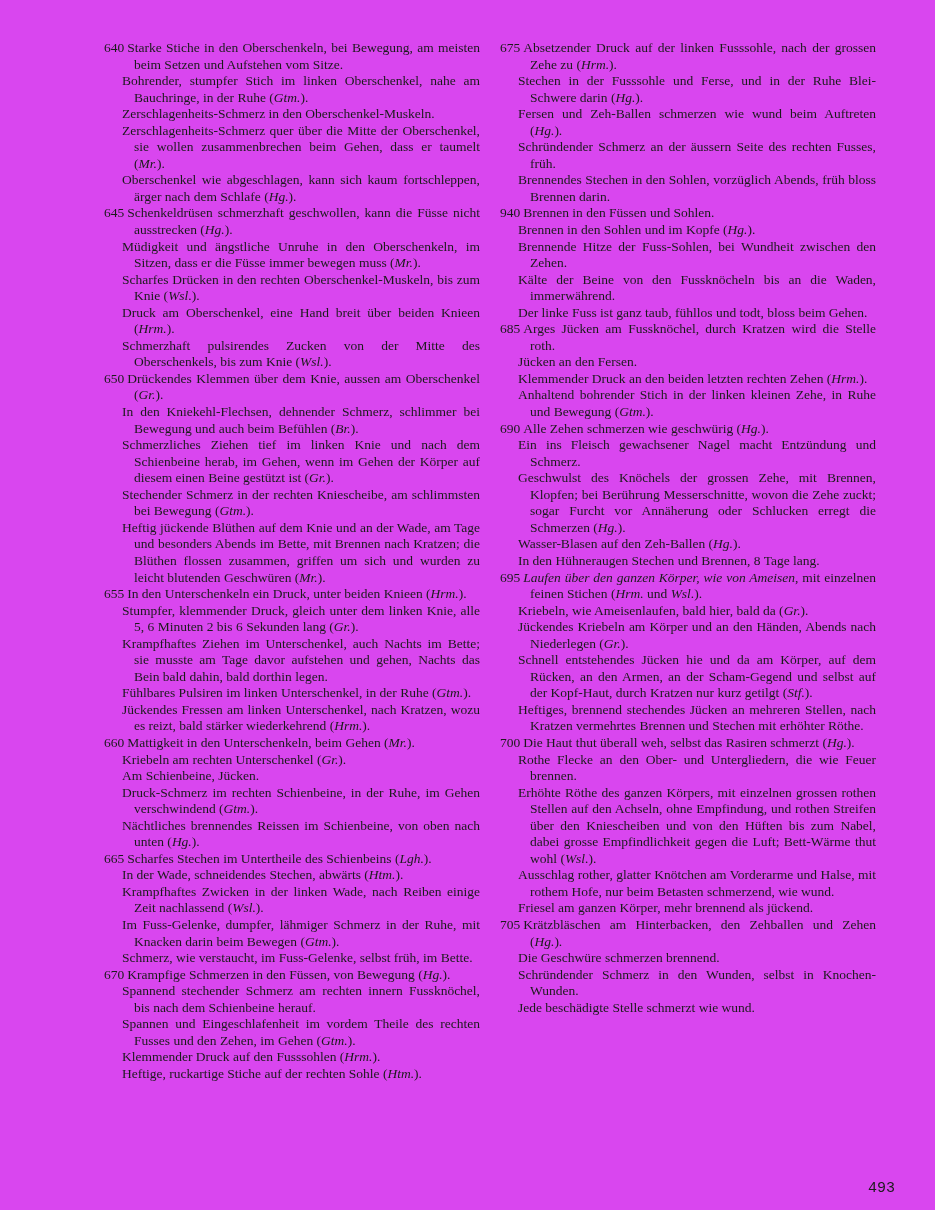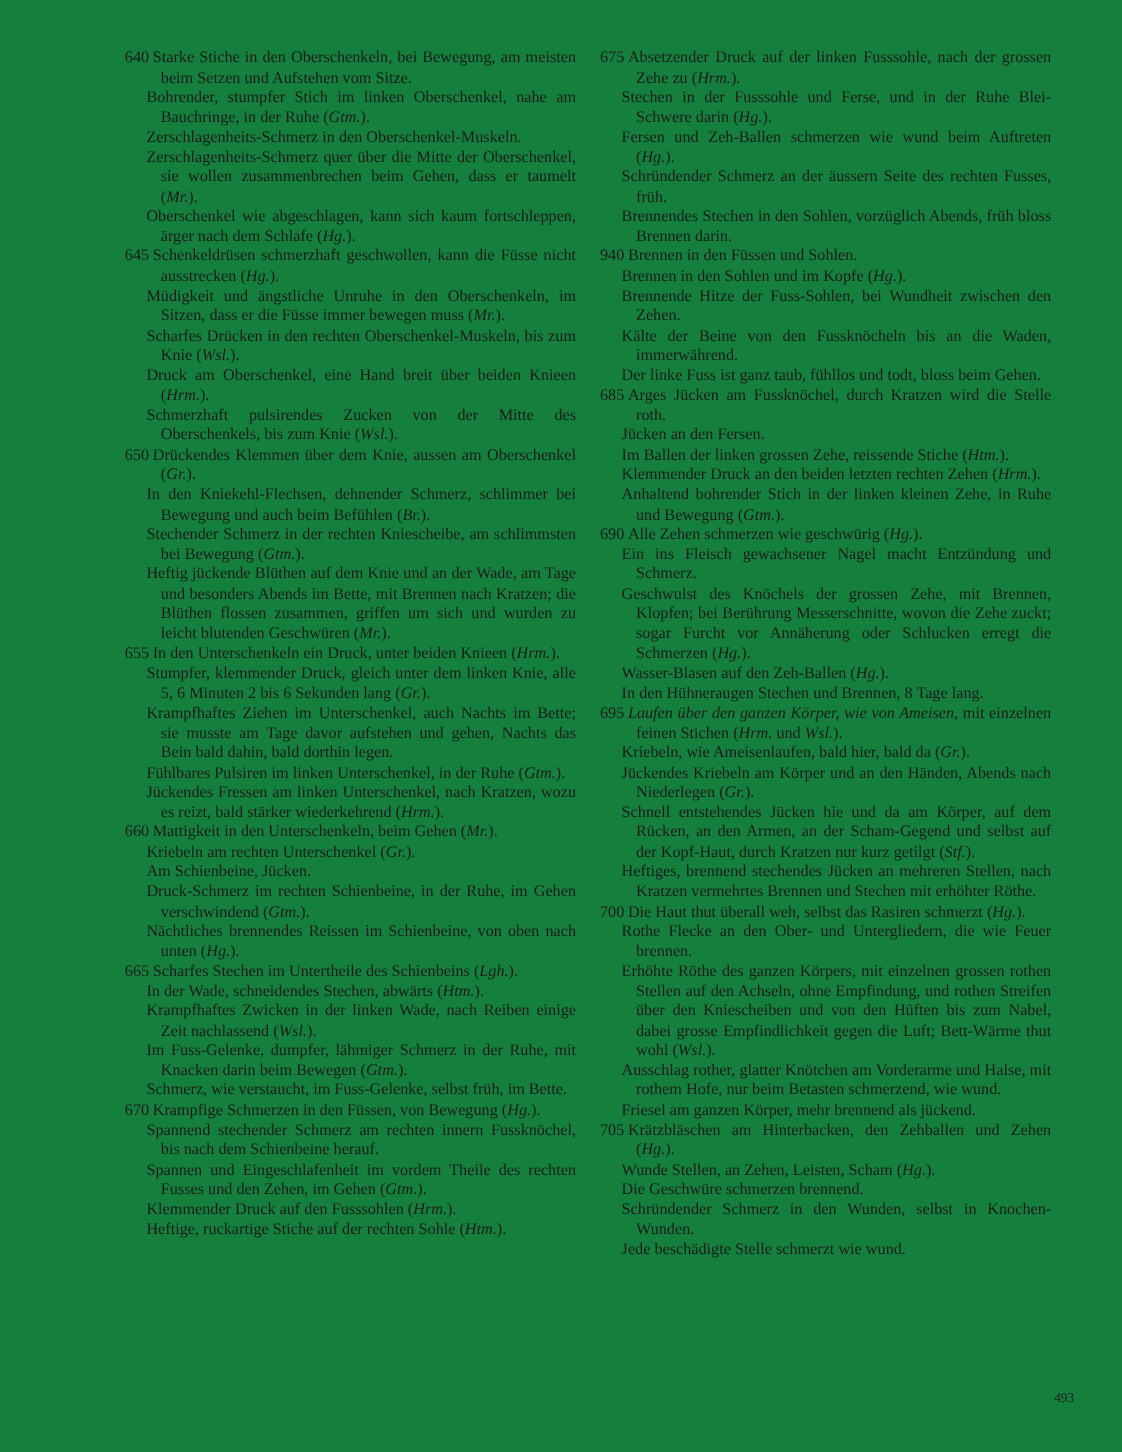--- a/index.html
+++ b/index.html
@@ -4,21 +4,21 @@
 <style>
   html, body {
     margin: 0;
     padding: 0;
     background: #ffffff;
   }
   .page {
     position: relative;
     width: 935px;
     height: 1210px;
-    background: #15803d;
+    background: #d946ef;
     font-family: "Liberation Serif", serif;
     color: #1b1b1b;
     overflow: hidden;
   }
   .columns {
     position: absolute;
     left: 104px;
     top: 40px;
     width: 772px;
     display: flex;
@@ -39,45 +39,47 @@
     text-indent: -30px;
   }
   .num {
     margin-right: 3px;
   }
   i {
     font-style: italic;
   }
   .page-number {
     position: absolute;
-    top: 1159px;
+    top: 1183px;
     right: 40px;
-    font-size: 11px;
+    font-size: 15px;
     line-height: 12px;
     color: #1b1b1b;
+    font-family: Liberation Mono, monospace;
   }
 </style>
 </head>
 <body>
 
 <div class="page">
   <div class="columns">
     <div class="column" id="col-left">
         <p class="entry numbered"><span class="num">640</span>Starke Stiche in den Oberschenkeln, bei Bewegung, am meisten beim Setzen und Aufstehen vom Sitze.</p>
         <p class="entry">Bohrender, stumpfer Stich im linken Oberschenkel, nahe am Bauchringe, in der Ruhe (<i>Gtm.</i>).</p>
         <p class="entry">Zerschlagenheits-Schmerz in den Oberschenkel-Muskeln.</p>
         <p class="entry">Zerschlagenheits-Schmerz quer über die Mitte der Oberschenkel, sie wollen zusammenbrechen beim Gehen, dass er taumelt (<i>Mr.</i>).</p>
         <p class="entry">Oberschenkel wie abgeschlagen, kann sich kaum fortschleppen, ärger nach dem Schlafe (<i>Hg.</i>).</p>
         <p class="entry numbered"><span class="num">645</span>Schenkeldrüsen schmerzhaft geschwollen, kann die Füsse nicht ausstrecken (<i>Hg.</i>).</p>
         <p class="entry">Müdigkeit und ängstliche Unruhe in den Oberschenkeln, im Sitzen, dass er die Füsse immer bewegen muss (<i>Mr.</i>).</p>
         <p class="entry">Scharfes Drücken in den rechten Oberschenkel-Muskeln, bis zum Knie (<i>Wsl.</i>).</p>
         <p class="entry">Druck am Oberschenkel, eine Hand breit über beiden Knieen (<i>Hrm.</i>).</p>
         <p class="entry">Schmerzhaft pulsirendes Zucken von der Mitte des Oberschenkels, bis zum Knie (<i>Wsl.</i>).</p>
         <p class="entry numbered"><span class="num">650</span>Drückendes Klemmen über dem Knie, aussen am Oberschenkel (<i>Gr.</i>).</p>
         <p class="entry">In den Kniekehl-Flechsen, dehnender Schmerz, schlimmer bei Bewegung und auch beim Befühlen (<i>Br.</i>).</p>
+        <p class="entry">Schmerzliches Ziehen tief im linken Knie und nach dem Schienbeine herab, im Gehen, wenn im Gehen der Körper auf diesem einen Beine gestützt ist (<i>Gr.</i>).</p>
         <p class="entry">Stechender Schmerz in der rechten Kniescheibe, am schlimmsten bei Bewegung (<i>Gtm.</i>).</p>
         <p class="entry">Heftig jückende Blüthen auf dem Knie und an der Wade, am Tage und besonders Abends im Bette, mit Brennen nach Kratzen; die Blüthen flossen zusammen, griffen um sich und wurden zu leicht blutenden Geschwüren (<i>Mr.</i>).</p>
         <p class="entry numbered"><span class="num">655</span>In den Unterschenkeln ein Druck, unter beiden Knieen (<i>Hrm.</i>).</p>
         <p class="entry">Stumpfer, klemmender Druck, gleich unter dem linken Knie, alle 5, 6 Minuten 2 bis 6 Sekunden lang (<i>Gr.</i>).</p>
         <p class="entry">Krampfhaftes Ziehen im Unterschenkel, auch Nachts im Bette; sie musste am Tage davor aufstehen und gehen, Nachts das Bein bald dahin, bald dorthin legen.</p>
         <p class="entry">Fühlbares Pulsiren im linken Unterschenkel, in der Ruhe (<i>Gtm.</i>).</p>
         <p class="entry">Jückendes Fressen am linken Unterschenkel, nach Kratzen, wozu es reizt, bald stärker wiederkehrend (<i>Hrm.</i>).</p>
         <p class="entry numbered"><span class="num">660</span>Mattigkeit in den Unterschenkeln, beim Gehen (<i>Mr.</i>).</p>
         <p class="entry">Kriebeln am rechten Unterschenkel (<i>Gr.</i>).</p>
         <p class="entry">Am Schienbeine, Jücken.</p>
@@ -100,39 +102,37 @@
         <p class="entry">Fersen und Zeh-Ballen schmerzen wie wund beim Auftreten (<i>Hg.</i>).</p>
         <p class="entry">Schründender Schmerz an der äussern Seite des rechten Fusses, früh.</p>
         <p class="entry">Brennendes Stechen in den Sohlen, vorzüglich Abends, früh bloss Brennen darin.</p>
         <p class="entry numbered"><span class="num">940</span>Brennen in den Füssen und Sohlen.</p>
         <p class="entry">Brennen in den Sohlen und im Kopfe (<i>Hg.</i>).</p>
         <p class="entry">Brennende Hitze der Fuss-Sohlen, bei Wundheit zwischen den Zehen.</p>
         <p class="entry">Kälte der Beine von den Fussknöcheln bis an die Waden, immerwährend.</p>
         <p class="entry">Der linke Fuss ist ganz taub, fühllos und todt, bloss beim Gehen.</p>
         <p class="entry numbered"><span class="num">685</span>Arges Jücken am Fussknöchel, durch Kratzen wird die Stelle roth.</p>
         <p class="entry">Jücken an den Fersen.</p>
-        <p class="entry">Im Ballen der linken grossen Zehe, reissende Stiche (<i>Htm.</i>).</p>
         <p class="entry">Klemmender Druck an den beiden letzten rechten Zehen (<i>Hrm.</i>).</p>
         <p class="entry">Anhaltend bohrender Stich in der linken kleinen Zehe, in Ruhe und Bewegung (<i>Gtm.</i>).</p>
         <p class="entry numbered"><span class="num">690</span>Alle Zehen schmerzen wie geschwürig (<i>Hg.</i>).</p>
         <p class="entry">Ein ins Fleisch gewachsener Nagel macht Entzündung und Schmerz.</p>
         <p class="entry">Geschwulst des Knöchels der grossen Zehe, mit Brennen, Klopfen; bei Berührung Messerschnitte, wovon die Zehe zuckt; sogar Furcht vor Annäherung oder Schlucken erregt die Schmerzen (<i>Hg.</i>).</p>
         <p class="entry">Wasser-Blasen auf den Zeh-Ballen (<i>Hg.</i>).</p>
         <p class="entry">In den Hühneraugen Stechen und Brennen, 8 Tage lang.</p>
         <p class="entry numbered"><span class="num">695</span><i>Laufen über den ganzen Körper, wie von Ameisen</i>, mit einzelnen feinen Stichen (<i>Hrm.</i> und <i>Wsl.</i>).</p>
         <p class="entry">Kriebeln, wie Ameisenlaufen, bald hier, bald da (<i>Gr.</i>).</p>
         <p class="entry">Jückendes Kriebeln am Körper und an den Händen, Abends nach Niederlegen (<i>Gr.</i>).</p>
         <p class="entry">Schnell entstehendes Jücken hie und da am Körper, auf dem Rücken, an den Armen, an der Scham-Gegend und selbst auf der Kopf-Haut, durch Kratzen nur kurz getilgt (<i>Stf.</i>).</p>
         <p class="entry">Heftiges, brennend stechendes Jücken an mehreren Stellen, nach Kratzen vermehrtes Brennen und Stechen mit erhöhter Röthe.</p>
         <p class="entry numbered"><span class="num">700</span>Die Haut thut überall weh, selbst das Rasiren schmerzt (<i>Hg.</i>).</p>
         <p class="entry">Rothe Flecke an den Ober- und Untergliedern, die wie Feuer brennen.</p>
         <p class="entry">Erhöhte Röthe des ganzen Körpers, mit einzelnen grossen rothen Stellen auf den Achseln, ohne Empfindung, und rothen Streifen über den Kniescheiben und von den Hüften bis zum Nabel, dabei grosse Empfindlichkeit gegen die Luft; Bett-Wärme thut wohl (<i>Wsl.</i>).</p>
         <p class="entry">Ausschlag rother, glatter Knötchen am Vorderarme und Halse, mit rothem Hofe, nur beim Betasten schmerzend, wie wund.</p>
         <p class="entry">Friesel am ganzen Körper, mehr brennend als jückend.</p>
         <p class="entry numbered"><span class="num">705</span>Krätzbläschen am Hinterbacken, den Zehballen und Zehen (<i>Hg.</i>).</p>
-        <p class="entry">Wunde Stellen, an Zehen, Leisten, Scham (<i>Hg.</i>).</p>
         <p class="entry">Die Geschwüre schmerzen brennend.</p>
         <p class="entry">Schründender Schmerz in den Wunden, selbst in Knochen-Wunden.</p>
         <p class="entry">Jede beschädigte Stelle schmerzt wie wund.</p>
       </div>
   </div>
   <div class="page-number">493</div>
 </div>
 
 </body></html>

